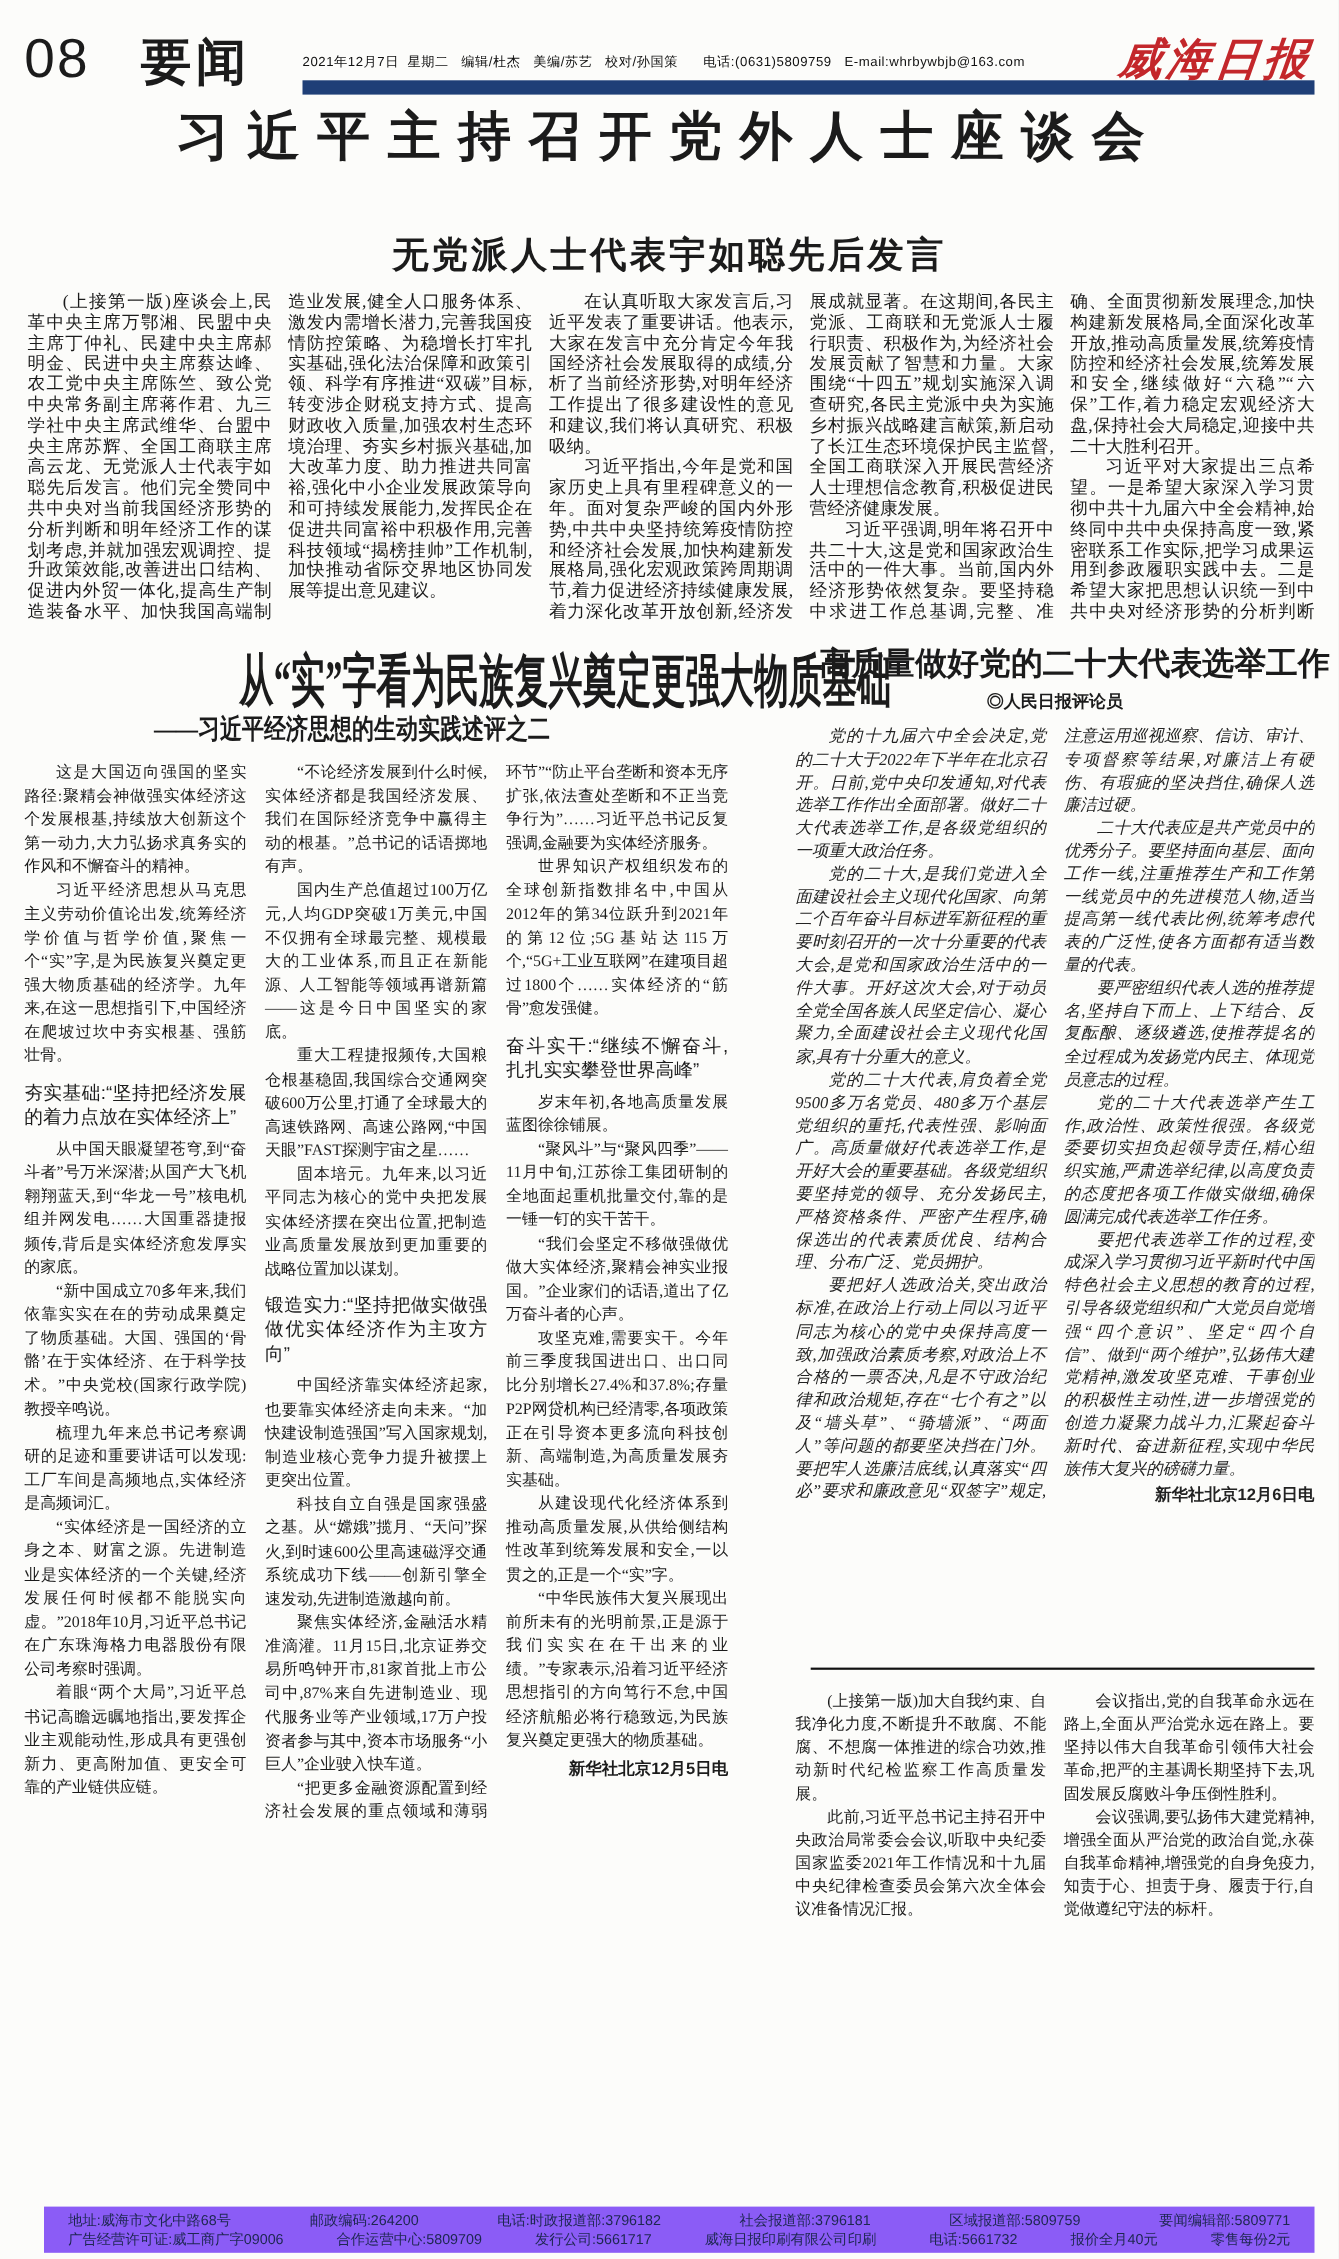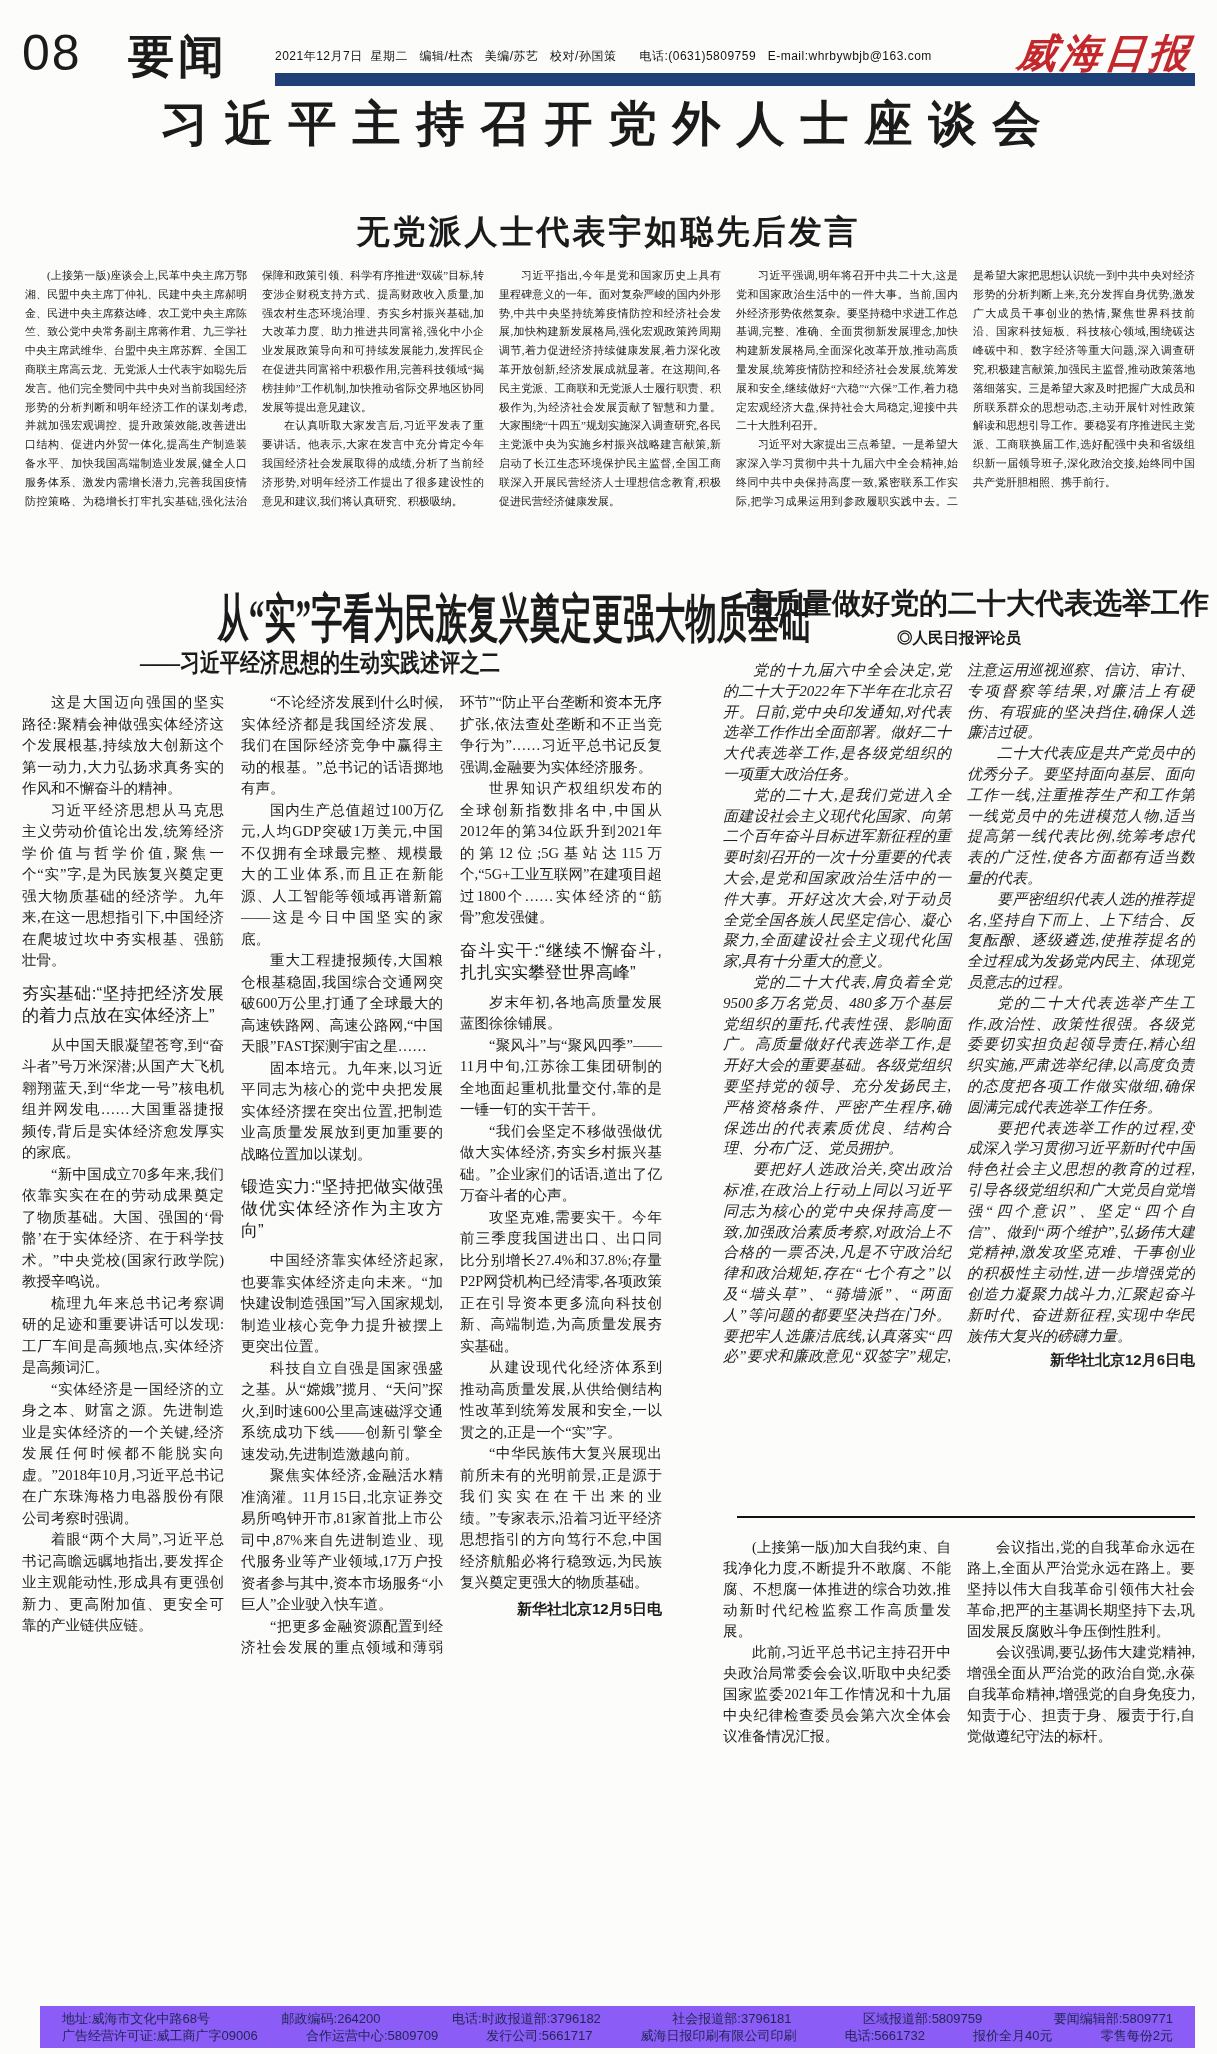--- a/index.html
+++ b/index.html
@@ -12,21 +12,21 @@
   .pageno{left:22px;top:24px;font-size:50px;font-weight:500;font-family:"Liberation Sans",sans-serif;letter-spacing:2px;}
   .section{left:128px;top:26px;font-size:46px;font-weight:900;font-family:"Liberation Sans",sans-serif;letter-spacing:4px;}
   .dateline{left:275px;top:48px;font-size:12px;font-family:"Liberation Sans",sans-serif;color:#111;letter-spacing:.5px;white-space:pre;}
   .masthead{right:24px;top:26px;font-size:40px;font-weight:900;font-style:italic;transform:skewX(-6deg);letter-spacing:4px;}
   .hdr-rule{left:275px;top:73px;width:920px;height:13px;}
 
   
   .main-headline{left:0;top:92px;width:1217px;text-align:center;font-size:48px;font-weight:900;letter-spacing:16px;white-space:nowrap;}
   .main-subhead{left:0;top:210px;width:1217px;text-align:center;font-size:33px;font-weight:600;letter-spacing:3px;}
   .main-body{left:25px;top:266px;width:1170px;height:316px;column-count:5;column-gap:15px;
-             font-size:11px;line-height:18.8px;text-align:justify;overflow:hidden;}
+             font-size:16px;line-height:18.8px;text-align:justify;overflow:hidden;}
 
   
   .left-hl-wrap{left:20px;top:584px;width:600px;text-align:center;white-space:nowrap;}
   .left-hl-inner{display:inline-block;font-size:52px;font-weight:900;transform:scaleX(.60);transform-origin:center;}
   .left-sub-wrap{left:20px;top:646px;width:600px;text-align:center;white-space:nowrap;}
   .left-sub-inner{display:inline-block;font-size:25px;font-weight:600;transform:scaleX(.80);transform-origin:center;}
   .left-body{left:22px;top:692px;width:640px;height:1306px;column-count:3;column-gap:17px;
              font-size:14.5px;line-height:21.5px;text-align:justify;overflow:hidden;}
 
   
@@ -97,21 +97,21 @@
       <p class="b-p">固本培元。九年来,以习近平同志为核心的党中央把发展实体经济摆在突出位置,把制造业高质量发展放到更加重要的战略位置加以谋划。</p>
       <p class="b-h">锻造实力:“坚持把做实做强做优实体经济作为主攻方向”</p>
       <p class="b-p">中国经济靠实体经济起家,也要靠实体经济走向未来。“加快建设制造强国”写入国家规划,制造业核心竞争力提升被摆上更突出位置。</p>
       <p class="b-p">科技自立自强是国家强盛之基。从“嫦娥”揽月、“天问”探火,到时速600公里高速磁浮交通系统成功下线——创新引擎全速发动,先进制造激越向前。</p>
       <p class="b-p">聚焦实体经济,金融活水精准滴灌。11月15日,北京证券交易所鸣钟开市,81家首批上市公司中,87%来自先进制造业、现代服务业等产业领域,17万户投资者参与其中,资本市场服务“小巨人”企业驶入快车道。</p>
       <p class="b-p">“把更多金融资源配置到经济社会发展的重点领域和薄弱环节”“防止平台垄断和资本无序扩张,依法查处垄断和不正当竞争行为”……习近平总书记反复强调,金融要为实体经济服务。</p>
       <p class="b-p">世界知识产权组织发布的全球创新指数排名中,中国从2012年的第34位跃升到2021年的第12位;5G基站达115万个,“5G+工业互联网”在建项目超过1800个……实体经济的“筋骨”愈发强健。</p>
       <p class="b-h">奋斗实干:“继续不懈奋斗,扎扎实实攀登世界高峰”</p>
       <p class="b-p">岁末年初,各地高质量发展蓝图徐徐铺展。</p>
       <p class="b-p">“聚风斗”与“聚风四季”——11月中旬,江苏徐工集团研制的全地面起重机批量交付,靠的是一锤一钉的实干苦干。</p>
-      <p class="b-p">“我们会坚定不移做强做优做大实体经济,夯实乡村振兴基础。”企业家们的话语,道出了亿万奋斗者的心声。</p>
+      <p class="b-p">“我们会坚定不移做强做优做大实体经济,聚精会神实业报国。”企业家们的话语,道出了亿万奋斗者的心声。</p>
       <p class="b-p">攻坚克难,需要实干。今年前三季度我国进出口、出口同比分别增长27.4%和37.8%;存量P2P网贷机构已经清零,各项政策正在引导资本更多流向科技创新、高端制造,为高质量发展夯实基础。</p>
       <p class="b-p">从建设现代化经济体系到推动高质量发展,从供给侧结构性改革到统筹发展和安全,一以贯之的,正是一个“实”字。</p>
       <p class="b-p">“中华民族伟大复兴展现出前所未有的光明前景,正是源于我们实实在在干出来的业绩。”专家表示,沿着习近平经济思想指引的方向笃行不怠,中国经济航船必将行稳致远,为民族复兴奠定更强大的物质基础。</p>
       <p class="b-sign">新华社北京12月5日电</p>
     </div>
 
   <div class="abs right-headline">高质量做好党的二十大代表选举工作</div>
   <div class="abs right-byline">◎人民日报评论员</div>
   <div class="abs right-body">
       <p class="b-p">党的十九届六中全会决定,党的二十大于2022年下半年在北京召开。日前,党中央印发通知,对代表选举工作作出全面部署。做好二十大代表选举工作,是各级党组织的一项重大政治任务。</p>

